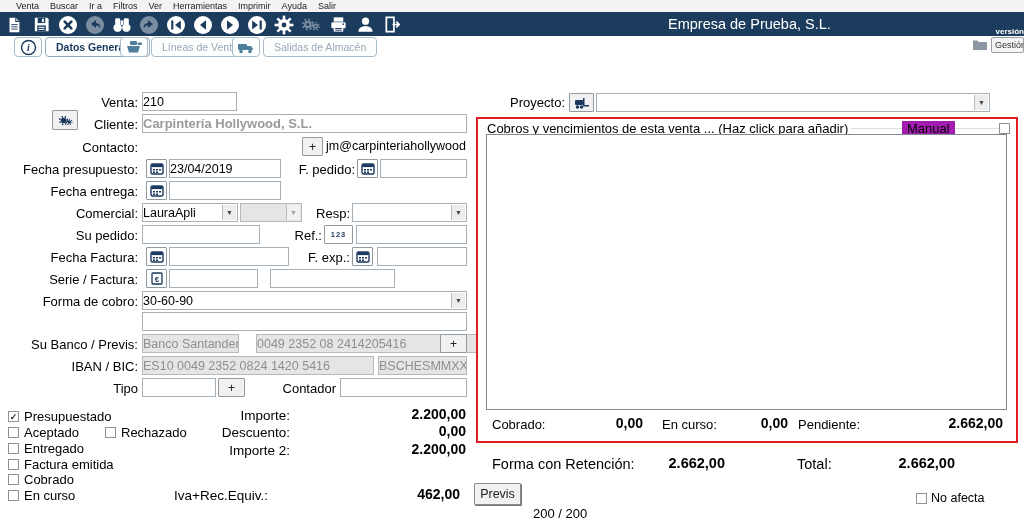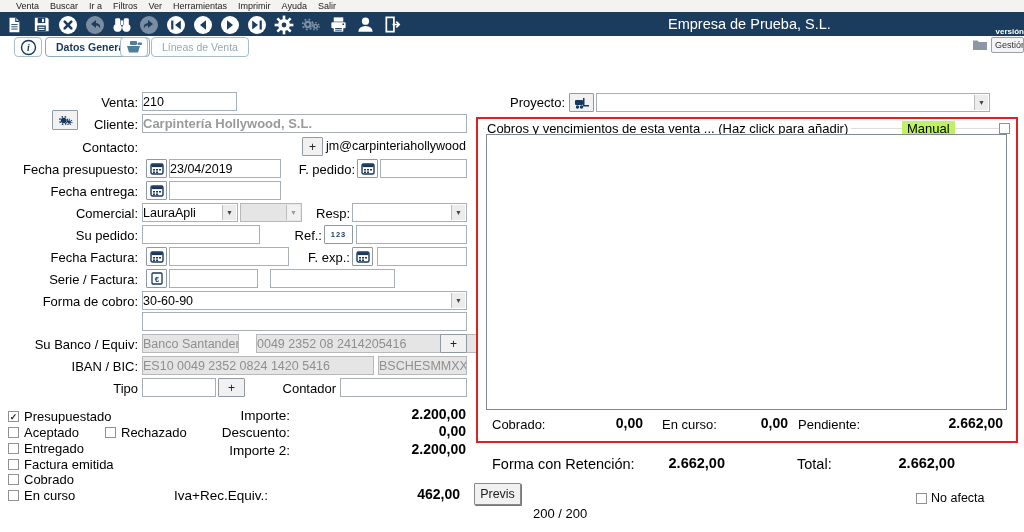--- a/index.html
+++ b/index.html
@@ -57,21 +57,21 @@
   .cb.checked::after { content:"✓"; position:relative; top:0px; left:0px; font-weight:bold; font-size:9px; }
   .cbl { position:absolute; font-size:13px; color:#000; white-space:nowrap; }
   .amt { position:absolute; font-size:14px; font-weight:bold; text-align:right; color:#000; }
 
   
   .cobros-panel { position:absolute; left:476px; top:117px; width:542px; height:326px;
     border:2px solid #e02020; background:#fff; }
   .group-line { position:absolute; left:5px; right:5px; top:9px; height:1px; background:#dcdcdc; }
   .group-title { position:absolute; left:6px; top:2px; font-size:13px; background:#fff; padding:0 3px;
     white-space:nowrap; color:#000; }
-  .manual-lbl { position:absolute; left:424px; top:2px; font-size:13px; background:#bef264; padding:0 5px; }
+  .manual-lbl { position:absolute; left:424px; top:2px; font-size:13px; background:#a21caf; padding:0 5px; }
   .cobros-list { position:absolute; left:8px; top:15px; width:521px; height:276px; background:#fff;
     border:1px solid #7f8893; }
   .stat-lbl { position:absolute; font-size:13px; color:#000; }
   .stat-val { position:absolute; font-size:14px; font-weight:bold; text-align:right; }
 
   .totals-lbl { position:absolute; font-size:14.5px; color:#000; }
   .totals-val { position:absolute; font-size:14.5px; font-weight:bold; text-align:right; }
 
   .counter { position:absolute; left:533px; top:506px; font-size:13px; }
   svg { display:block; }
@@ -238,20 +238,31 @@
     </div>
     <div class="tab" style="left:120px;">
       <span class="icon-box">
         <svg viewBox="0 0 20 14" width="20" height="14" fill="#4f7e9d">
             <rect x="6" y="1" width="7" height="4" rx="1"></rect>
             <rect x="13.5" y="2.5" width="4.5" height="2.5" rx="1"></rect>
             <path d="M3 6 h13 l-2 6.5 H5 Z"></path>
           </svg>
       </span>
       <span class="label-box">Líneas de Venta</span>
+    </div>
+    <div class="tab" style="left:232px;">
+      <span class="icon-box">
+        <svg viewBox="0 0 20 14" width="20" height="14" fill="#4f7e9d">
+            <rect x="2" y="4" width="9" height="6" rx="1"></rect>
+            <path d="M11 6 h4 l2 3 v1 h-6 Z"></path>
+            <circle cx="5" cy="11.5" r="1.8"></circle>
+            <circle cx="14" cy="11.5" r="1.8"></circle>
+          </svg>
+      </span>
+      <span class="label-box">Salidas de Almacén</span>
     </div>
   </div>
 
   <span class="docbar-folder">
     <svg viewBox="0 0 16 12" width="16" height="12" fill="#8d96a4">
         <path d="M1 3 V1.4 h4.6 l1.2 1.6 H15 V11 H1 Z"></path>
       </svg>
   </span>
   <div class="docbar-btn">Gestión docum</div>
 
@@ -380,21 +391,21 @@
   <div class="fld" style="left:169px; top:269px; width:89px;"></div>
   <div class="fld" style="left:270px; top:269px; width:125px;"></div>
 
   <div class="lbl" style="left:0; width:138px; top:294px;">Forma de cobro:</div>
   <div class="fld combo" style="left:142px; top:291px; width:325px;">
     <span>30-60-90</span>
       <span class="dd">▼</span>
   </div>
   <div class="fld" style="left:142px; top:312px; width:325px;"></div>
 
-  <div class="lbl" style="left:0; width:138px; top:337px;">Su Banco / Equiv:</div>
+  <div class="lbl" style="left:0; width:138px; top:337px;">Su Banco / Previs:</div>
   <div class="fld disabled" style="left:142px; top:334px; width:97px;">Banco Santander</div>
   <div class="fld disabled" style="left:256px; top:334px; width:231px;">0049 2352 08 2414205416</div>
   <div class="btn-sm" style="left:440px; top:334px; width:27px;">+</div>
 
   <div class="lbl" style="left:0; width:138px; top:359px;">IBAN / BIC:</div>
   <div class="fld disabled" style="left:142px; top:356px; width:232px;">ES10 0049 2352 0824 1420 5416</div>
   <div class="fld disabled" style="left:378px; top:356px; width:89px;">BSCHESMMXXX</div>
 
   <div class="lbl" style="left:0; width:138px; top:381px;">Tipo</div>
   <div class="fld" style="left:142px; top:378px; width:74px;"></div>

